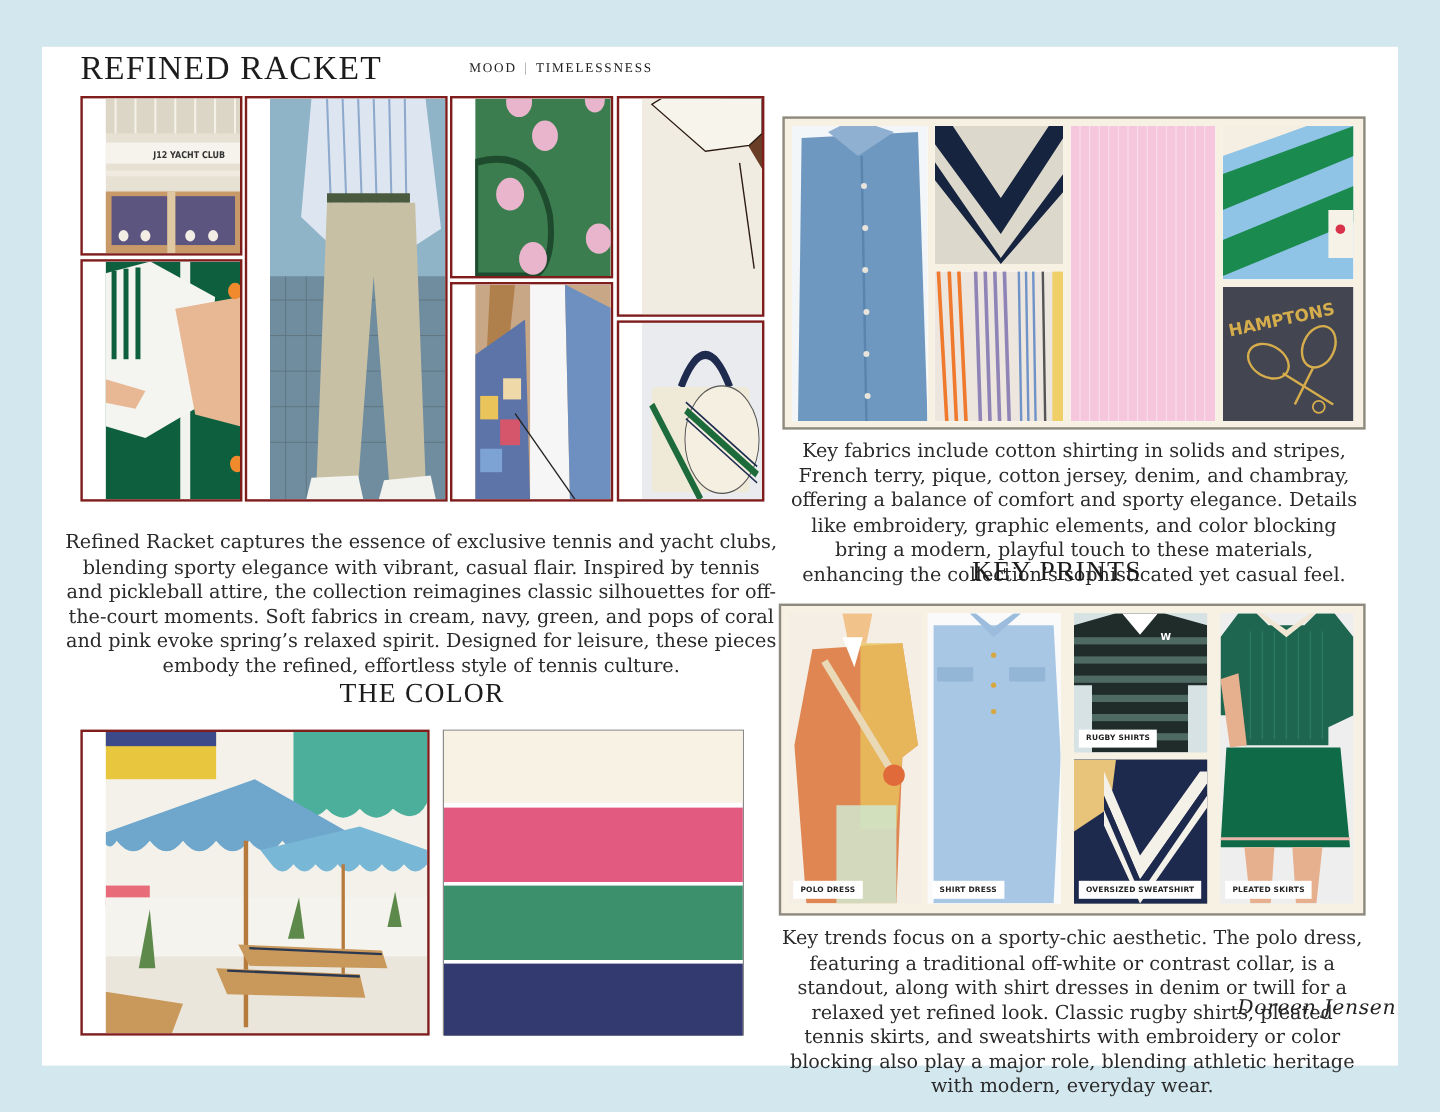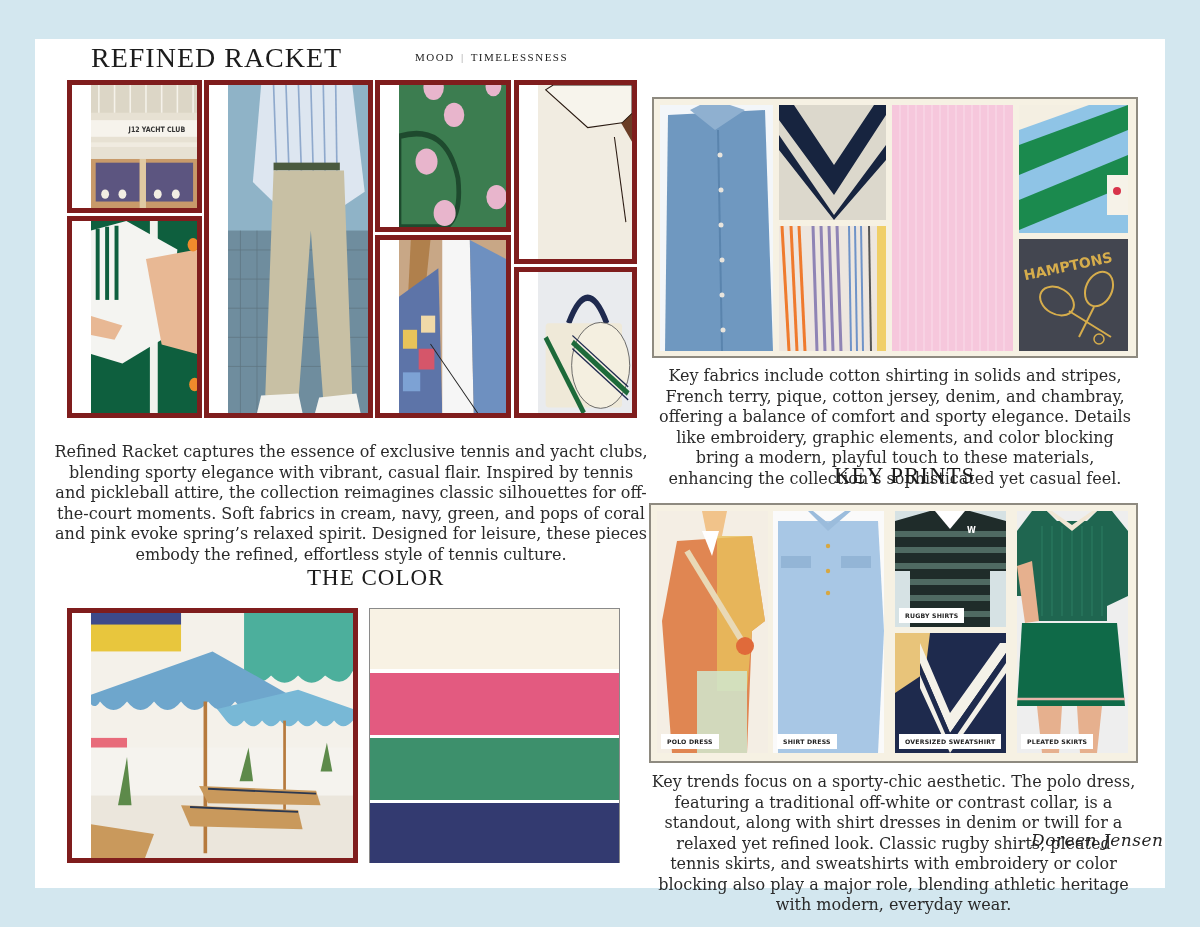--- a/index.html
+++ b/index.html
@@ -1,22 +1,22 @@
 <!DOCTYPE html>
 <html><head>
 <meta charset="utf-8">
 <style>
   * { box-sizing: border-box; margin: 0; padding: 0; }
   html, body { width: 1200px; height: 927px; overflow: hidden; }
   body { background: #d3e7ef; font-family: "DejaVu Serif", serif; position: relative; }
   .sheet { position: absolute; left: 35px; top: 39px; width: 1130px; height: 849px; background: #ffffff; }
   .abs { position: absolute; }
-  .serif-title { font-family: "Liberation Serif", serif; color: #1c1c1c; font-weight: normal; letter-spacing: 1px; white-space: nowrap; margin-left: 24px; }
+  .serif-title { font-family: "Liberation Serif", serif; color: #1c1c1c; font-weight: normal; letter-spacing: 1px; white-space: nowrap; }
   .body-text { font-family: "DejaVu Serif", serif; font-size: 16px; line-height: 20.5px; color: #2a2a2a; text-align: center; }
-  .img { position: absolute; overflow: hidden; border: 5px solid #7f1d1d; padding-left: 19px; }
+  .img { position: absolute; overflow: hidden; border: 2px solid #7f1d1d; padding-left: 19px; }
   .img svg { width: 100%; height: 100%; display: block; }
   .frame { position: absolute; background: #f6f1e3; border: 2px solid #8e8a80; }
   .tile { position: absolute; overflow: hidden; background: #fff; }
   .tile svg { width: 100%; height: 100%; display: block; }
   .label { position: absolute; left: 4px; bottom: 4px; background: #ffffff; font-family: "DejaVu Sans", sans-serif; font-weight: bold; font-size: 6.2px; color: #222; padding: 4px 6px; letter-spacing: 0.2px; white-space: nowrap; }
   .swatches { position: absolute; left: 334px; top: 569px; width: 251px; height: 255px; border: 1px solid #8a8a8a; background: #fff; }
   .swatch { position: absolute; left: 0; width: 249px; }
   .signature { font-family: "DejaVu Serif", serif; font-style: italic; font-size: 17px; color: #222; letter-spacing: 0.5px; }
 </style>
 </head>

